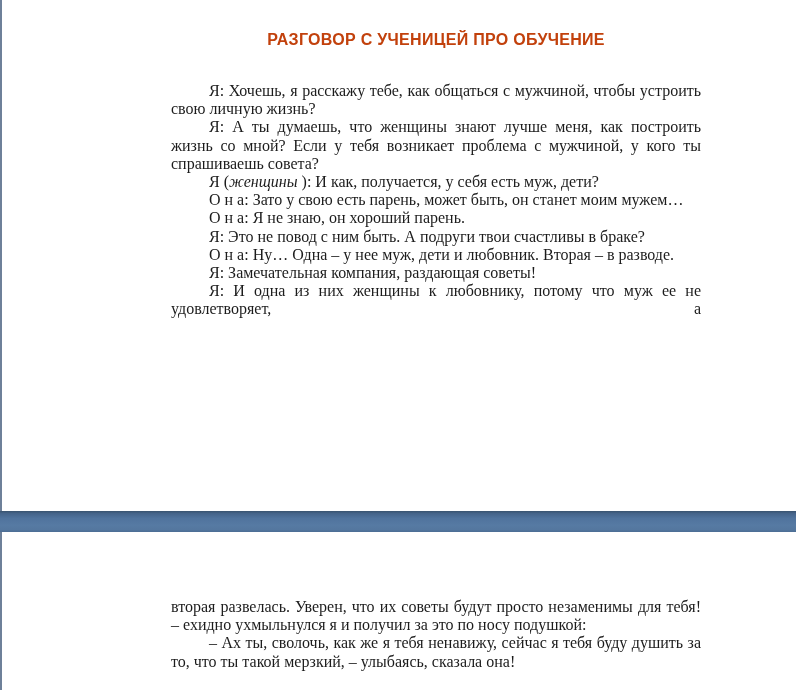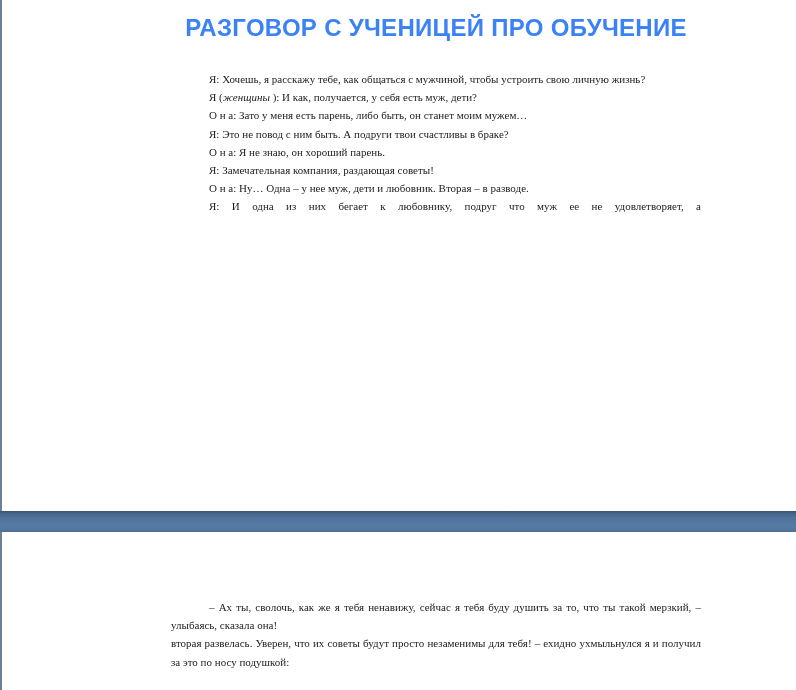--- a/index.html
+++ b/index.html
@@ -46,32 +46,32 @@
       #50739d 35%,
       var(--separator-main, #567aa3) 68%,
       #54779f 88%,
       #4c6d94 100%);
   }
   .content {
     margin-left: 171px;
     width: 530px;
   }
   .title {
-    margin: 16px 0 0 0;
+    margin: 28px 0 0 0;
     font-family: "Liberation Sans", sans-serif;
     font-weight: bold;
-    font-size: 24px;
+    font-size: 16px;
     line-height: 24px;
     letter-spacing: 0.3px;
     text-align: center;
-    color: #3b82f6;
+    color: #c2410c;
   }
   .bodytext {
     margin-top: 30px;
-    font-size: 11px;
+    font-size: 16px;
     line-height: 18.2px;
     color: var(--text, #1c1c1c);
   }
   .page-2 .bodytext {
     margin-top: 66px;
   }
   p.para {
     margin: 0;
     padding: 0;
     text-align: justify;
@@ -83,34 +83,35 @@
 <body>
 
 <div class="viewport">
   <div class="left-edge"></div>
 
   <div class="page page-1">
     <div class="content">
       <h1 class="title">РАЗГОВОР С УЧЕНИЦЕЙ ПРО ОБУЧЕНИЕ</h1>
       <div class="bodytext">
           <p class="para indent"><span>Я: Хочешь, я расскажу тебе, как общаться с мужчиной, чтобы устроить свою личную жизнь?</span></p>
+          <p class="para indent"><span>Я: А ты думаешь, что женщины знают лучше меня, как построить жизнь со мной? Если у тебя возникает проблема с мужчиной, у кого ты спрашиваешь совета?</span></p>
           <p class="para indent"><span>Я (</span><i>женщины</i><span> ): И как, получается, у себя есть муж, дети?</span></p>
-          <p class="para indent"><span>О н а: Зато у меня есть парень, либо быть, он станет моим мужем…</span></p>
+          <p class="para indent"><span>О н а: Зато у свою есть парень, может быть, он станет моим мужем…</span></p>
+          <p class="para indent"><span>О н а: Я не знаю, он хороший парень.</span></p>
           <p class="para indent"><span>Я: Это не повод с ним быть. А подруги твои счастливы в браке?</span></p>
-          <p class="para indent"><span>О н а: Я не знаю, он хороший парень.</span></p>
+          <p class="para indent"><span>О н а: Ну… Одна – у нее муж, дети и любовник. Вторая – в разводе.</span></p>
           <p class="para indent"><span>Я: Замечательная компания, раздающая советы!</span></p>
-          <p class="para indent"><span>О н а: Ну… Одна – у нее муж, дети и любовник. Вторая – в разводе.</span></p>
-          <p class="para indent justify-last"><span>Я: И одна из них бегает к любовнику, подруг что муж ее не удовлетворяет, а</span></p>
+          <p class="para indent justify-last"><span>Я: И одна из них женщины к любовнику, потому что муж ее не удовлетворяет, а</span></p>
         </div>
     </div>
   </div>
 
   <div class="page-break-band"></div>
 
   <div class="page page-2">
     <div class="content">
       <div class="bodytext">
+          <p class="para"><span>вторая развелась. Уверен, что их советы будут просто незаменимы для тебя! – ехидно ухмыльнулся я и получил за это по носу подушкой:</span></p>
           <p class="para indent"><span>– Ах ты, сволочь, как же я тебя ненавижу, сейчас я тебя буду душить за то, что ты такой мерзкий, – улыбаясь, сказала она!</span></p>
-          <p class="para"><span>вторая развелась. Уверен, что их советы будут просто незаменимы для тебя! – ехидно ухмыльнулся я и получил за это по носу подушкой:</span></p>
         </div>
     </div>
   </div>
 </div>
 
 </body></html>

